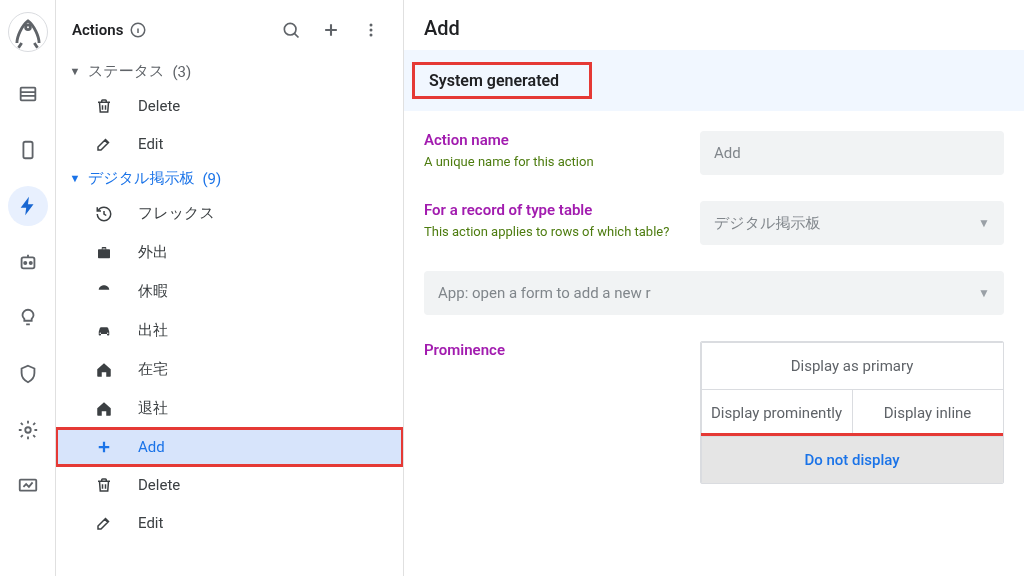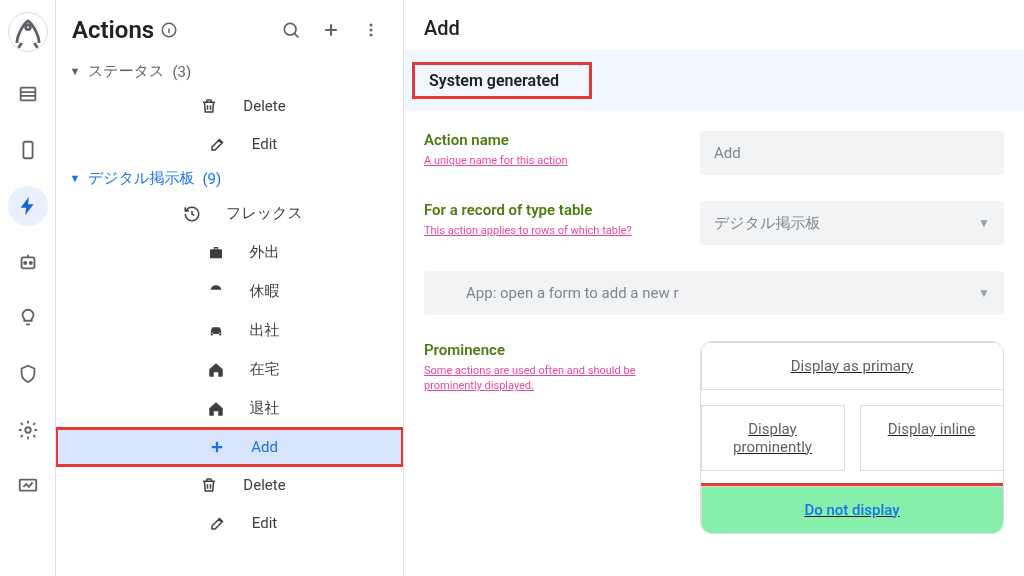--- a/index.html
+++ b/index.html
@@ -6,58 +6,58 @@
     body { font-family: -apple-system, BlinkMacSystemFont, "Segoe UI", Roboto, Arial, sans-serif; font-size: 14px; color: #202124; background: #fff; width: 1024px; height: 576px; overflow: hidden; display: flex; }
     
     .rail { width: 56px; border-right: 1px solid #e0e0e0; display: flex; flex-direction: column; align-items: center; padding-top: 12px; gap: 16px; }
     .rail-item { width: 40px; height: 40px; display: flex; align-items: center; justify-content: center; border-radius: 50%; cursor: pointer; color: #5f6368; }
     .rail-item.active { background: #e8f0fe; color: #1967d2; }
     .rail-item svg { width: 22px; height: 22px; }
     .rail-top { width: 40px; height: 40px; border: 1px solid #dadce0; border-radius: 50%; display:flex; align-items:center; justify-content:center; color:#5f6368; margin-bottom: 6px; }
 
     .sidebar { width: 348px; border-right: 1px solid #e0e0e0; display: flex; flex-direction: column; }
     .sidebar-header { display: flex; align-items: center; padding: 14px 16px 10px 16px; gap: 8px; }
-    .sidebar-title { font-size: 24px; font-weight: 600; flex: 0 0 auto; display:flex; align-items:center; gap:6px;}
+    .sidebar-title { font-size: 15px; font-weight: 600; flex: 0 0 auto; display:flex; align-items:center; gap:6px;}
     .sidebar-spacer { flex: 1; }
     .icon-btn { width: 32px; height: 32px; display:flex; align-items:center; justify-content:center; border:none; background:none; cursor:pointer; color:#5f6368; border-radius:50%; }
     .icon-btn svg { width:20px; height:20px; }
 
     .tree { padding: 0 0 12px 0; overflow-y:auto; }
     .group-header { display:flex; align-items:center; gap:6px; padding: 6px 8px 6px 12px; color:#5f6368; cursor:pointer; font-size: 15px; }
     .group-header .caret { width:14px; text-align:center; font-size:11px; color:#5f6368; }
     .group-header.blue { color:#1a73e8; }
     .group-header.blue .caret { color:#1a73e8; }
     .group-count { margin-left: 2px; }
 
-    .tree-item { display:flex; align-items:center; gap:24px; padding: 10px 12px 10px 38px; cursor:pointer; font-size: 15px; color:#3c4043;justify-content:center; }
+    .tree-item { display:flex; align-items:center; gap:24px; padding: 10px 12px 10px 38px; cursor:pointer; font-size: 15px; color:#3c4043; }
     .tree-item.selected { background:#d7e4fb; color:#1a73e8; }
     .tree-item .ti-icon { width:20px; color:#3c4043; display:flex; align-items:center; justify-content:center; }
     .tree-item.selected .ti-icon { color:#1a73e8; }
     .red-box { outline: 3px solid #e53935; outline-offset: -2px; }
 
     .main { flex:1; display:flex; flex-direction:column; padding: 16px 18px 0 18px; }
     .main-title { font-size: 20px; font-weight: 500; margin-bottom: 10px; padding-left: 2px; }
     .sys-bar { background:#f1f7ff; padding: 12px 8px; margin: 0 -18px 20px -18px; }
     .sys-inner { display:inline-block; font-weight:600; font-size:16px; padding: 0 0 0 18px; }
     .sys-box { border:3px solid #e53935; display:inline-block; padding: 6px 30px 6px 14px; margin-left: 0; text-align: right; }
 
     .form { padding: 0 2px; }
     .row { display:flex; gap: 24px; margin-bottom: 26px; align-items:flex-start; }
     .row .label { flex: 0 0 252px; }
-    .row .label .lbl-title { font-weight:600; font-size:15px; margin-bottom:4px; color:#4d7c0f; }
-    .row .label .lbl-desc { font-size:11px; color:#ec4899; line-height:1.4;text-decoration:underline; }
+    .row .label .lbl-title { font-weight:600; font-size:15px; margin-bottom:4px; color:#a21caf; }
+    .row .label .lbl-desc { font-size:13px; color:#4d7c0f; line-height:1.4; }
     .row .control { flex:1; }
 
     .fake-input { background:#f1f3f4; border-radius:4px; padding: 12px 14px; color:#80868b; font-size:15px; display:flex; align-items:center; justify-content:space-between; min-height:44px; }
     .fake-input .chev { color:#9aa0a6; font-size:12px; }
 
-    .prom-grid { display:grid; grid-template-columns: 1fr 1fr; gap:16px; border:1px solid #dadce0; border-radius:12px; overflow:hidden;text-decoration:underline; }
+    .prom-grid { display:grid; grid-template-columns: 1fr 1fr; gap:0; border:1px solid #dadce0; border-radius:2px; overflow:hidden; }
     .prom-cell { padding: 14px 8px; text-align:center; font-size:15px; color:#5f6368; border:1px solid #dadce0; margin:-0.5px; cursor:pointer; }
     .prom-cell.full { grid-column: 1 / span 2; }
-    .prom-cell.selected { background:#86efac; color:#1a73e8; font-weight:500; }
+    .prom-cell.selected { background:#e5e5e5; color:#1a73e8; font-weight:500; }
     .prom-wrap-red { outline:3px solid #e53935; }
 
   </style>
 </head>
 <body>
 
 <div class="rail">
   <div class="rail-top">
     <svg viewBox="0 0 24 24" fill="none" stroke="currentColor" stroke-width="1.8">
         <path d="M5 19c0-4 3-11 7-14 4 3 7 10 7 14"></path>
@@ -277,30 +277,29 @@
         <div class="fake-input">
           <span>デジタル掲示板</span>
           <span class="chev">▼</span>
         </div>
       </div>
     </div>
 
     <div class="row">
       <div class="control">
         <div class="fake-input">
-          <span style="white-space:nowrap; overflow:hidden;margin-left:28px;">App: open a form to add a new r</span>
+          <span style="white-space:nowrap; overflow:hidden;">App: open a form to add a new r</span>
           <span class="chev">▼</span>
         </div>
       </div>
     </div>
 
     <div class="row">
       <div class="label">
         <div class="lbl-title">Prominence</div>
-        <div class="lbl-desc">Some actions are used often and should be prominently displayed.</div>
       </div>
       <div class="control">
         <div class="prom-grid" id="prom-grid">
             <div class="prom-cell full">Display as primary</div>
             <div class="prom-cell">Display prominently</div>
             <div class="prom-cell">Display inline</div>
             <div class="prom-cell full selected prom-wrap-red">Do not display</div>
           </div>
       </div>
     </div>

